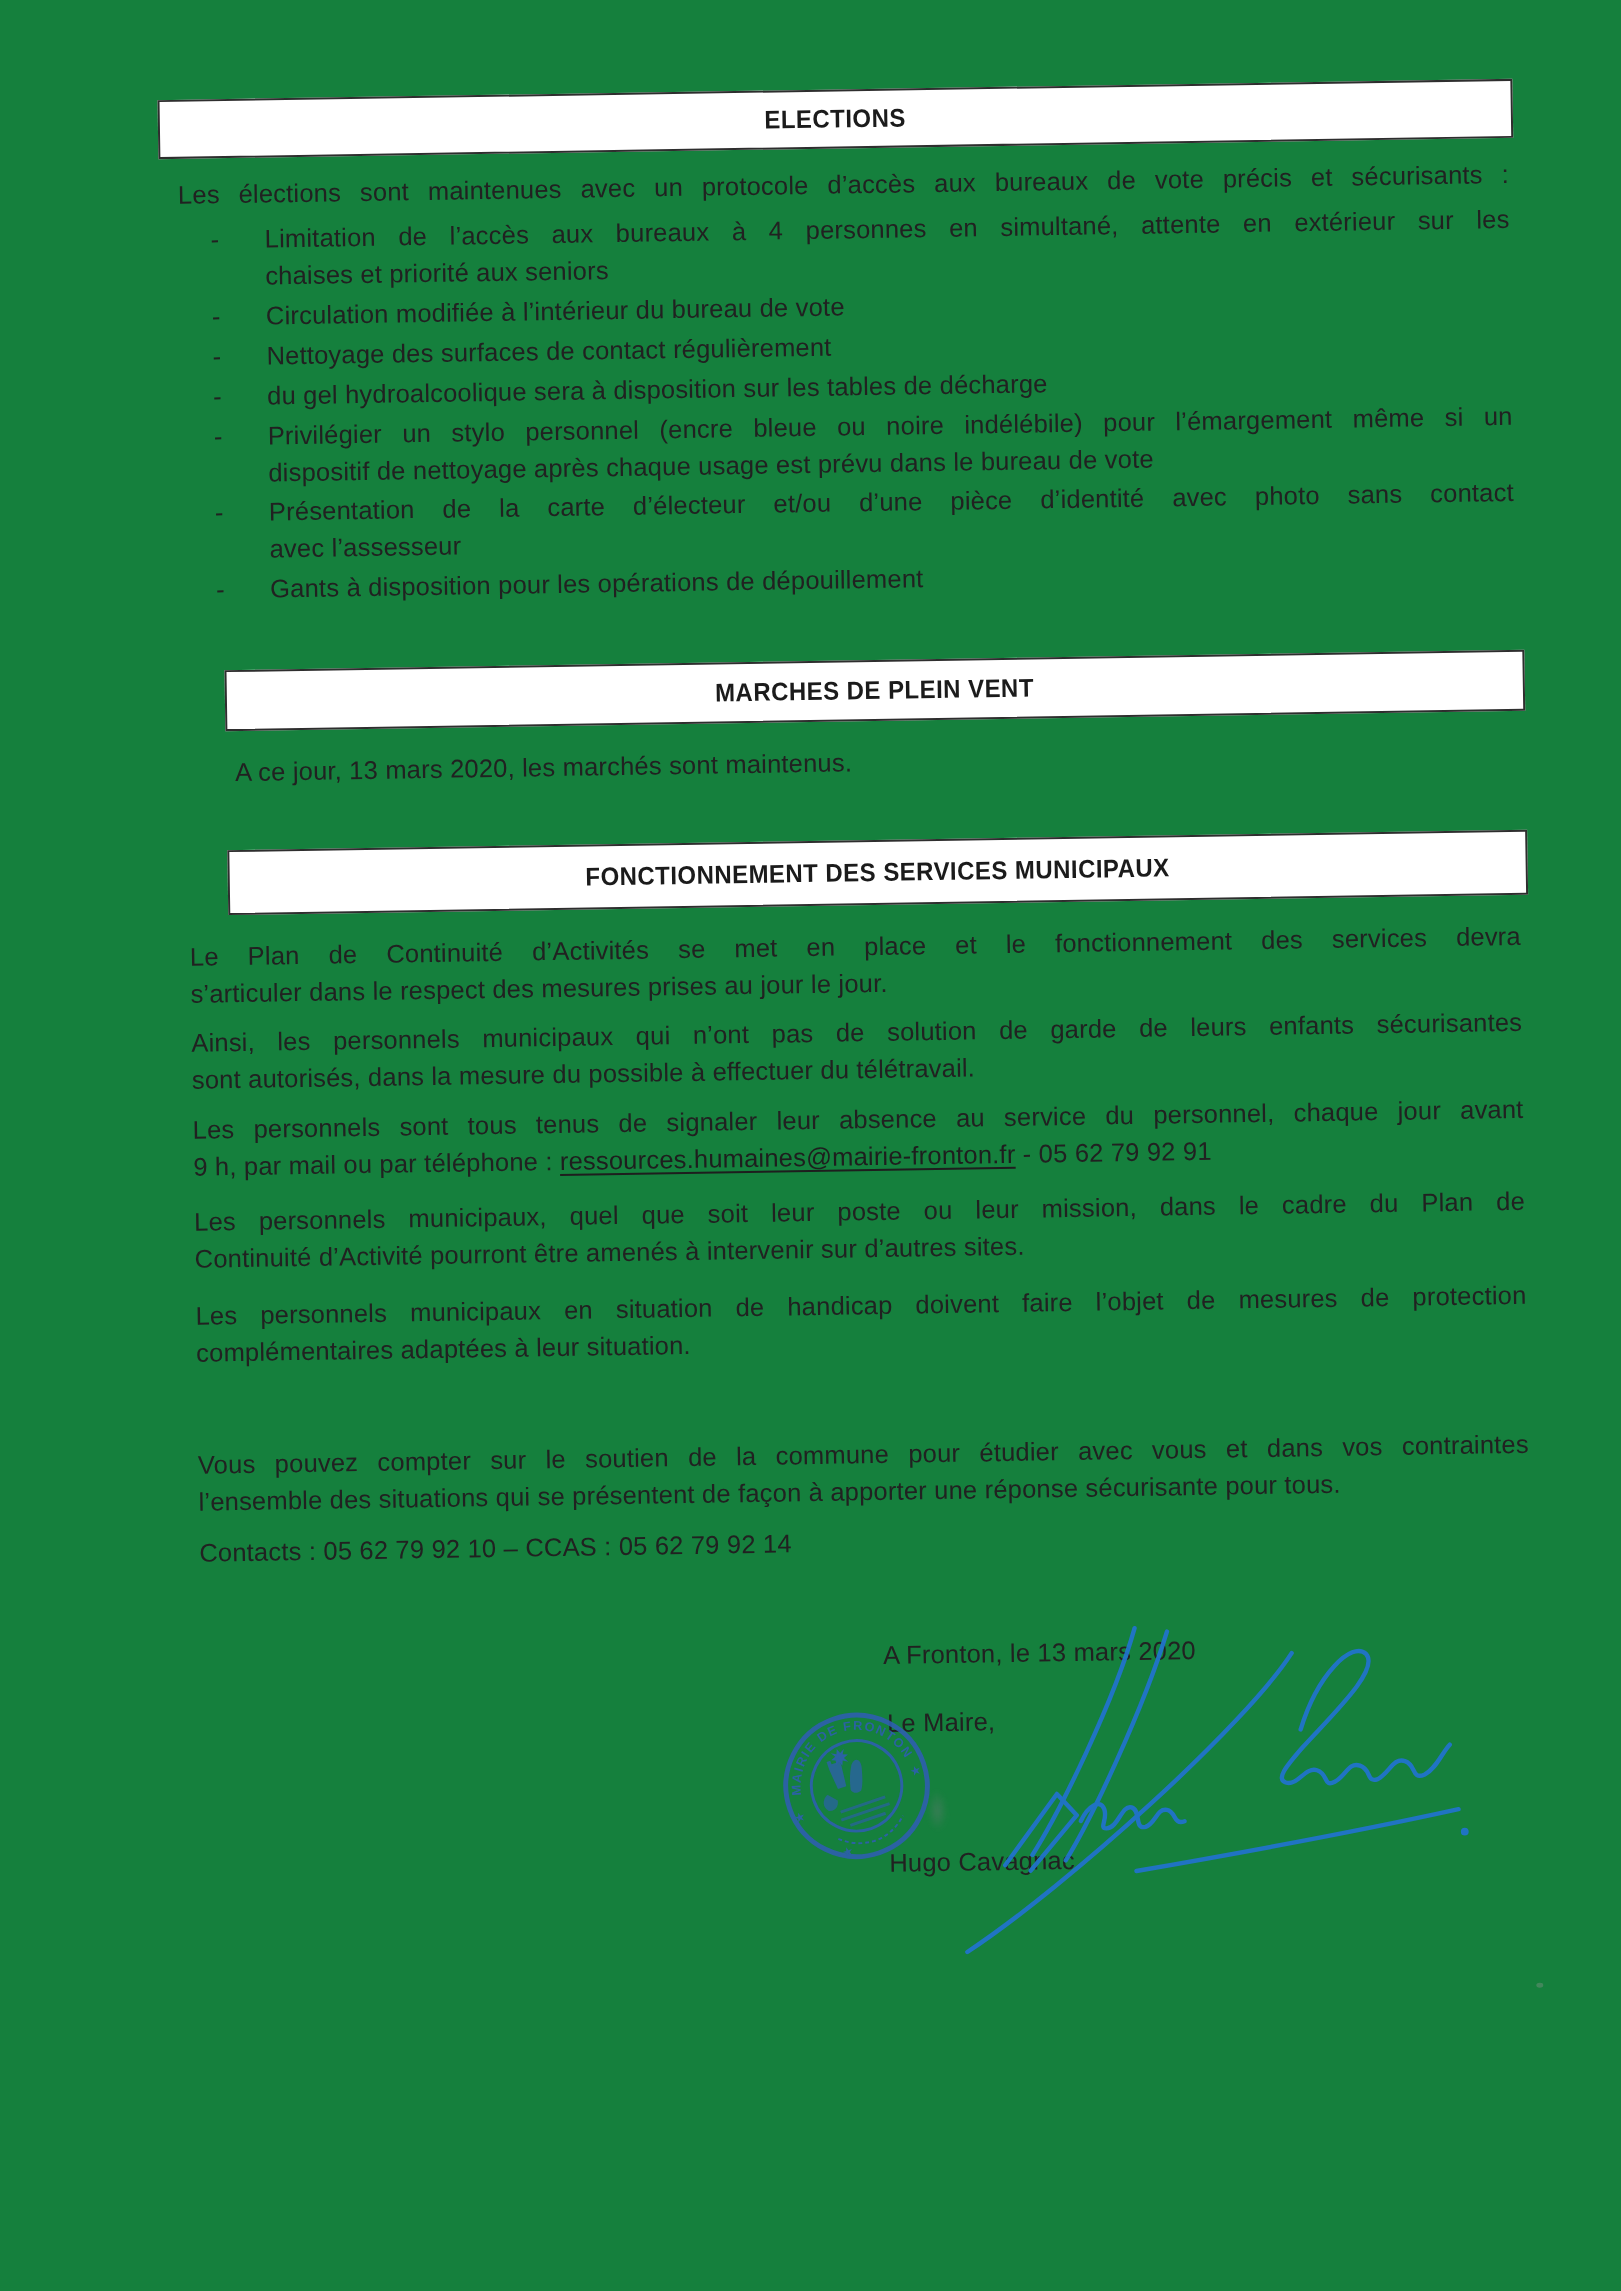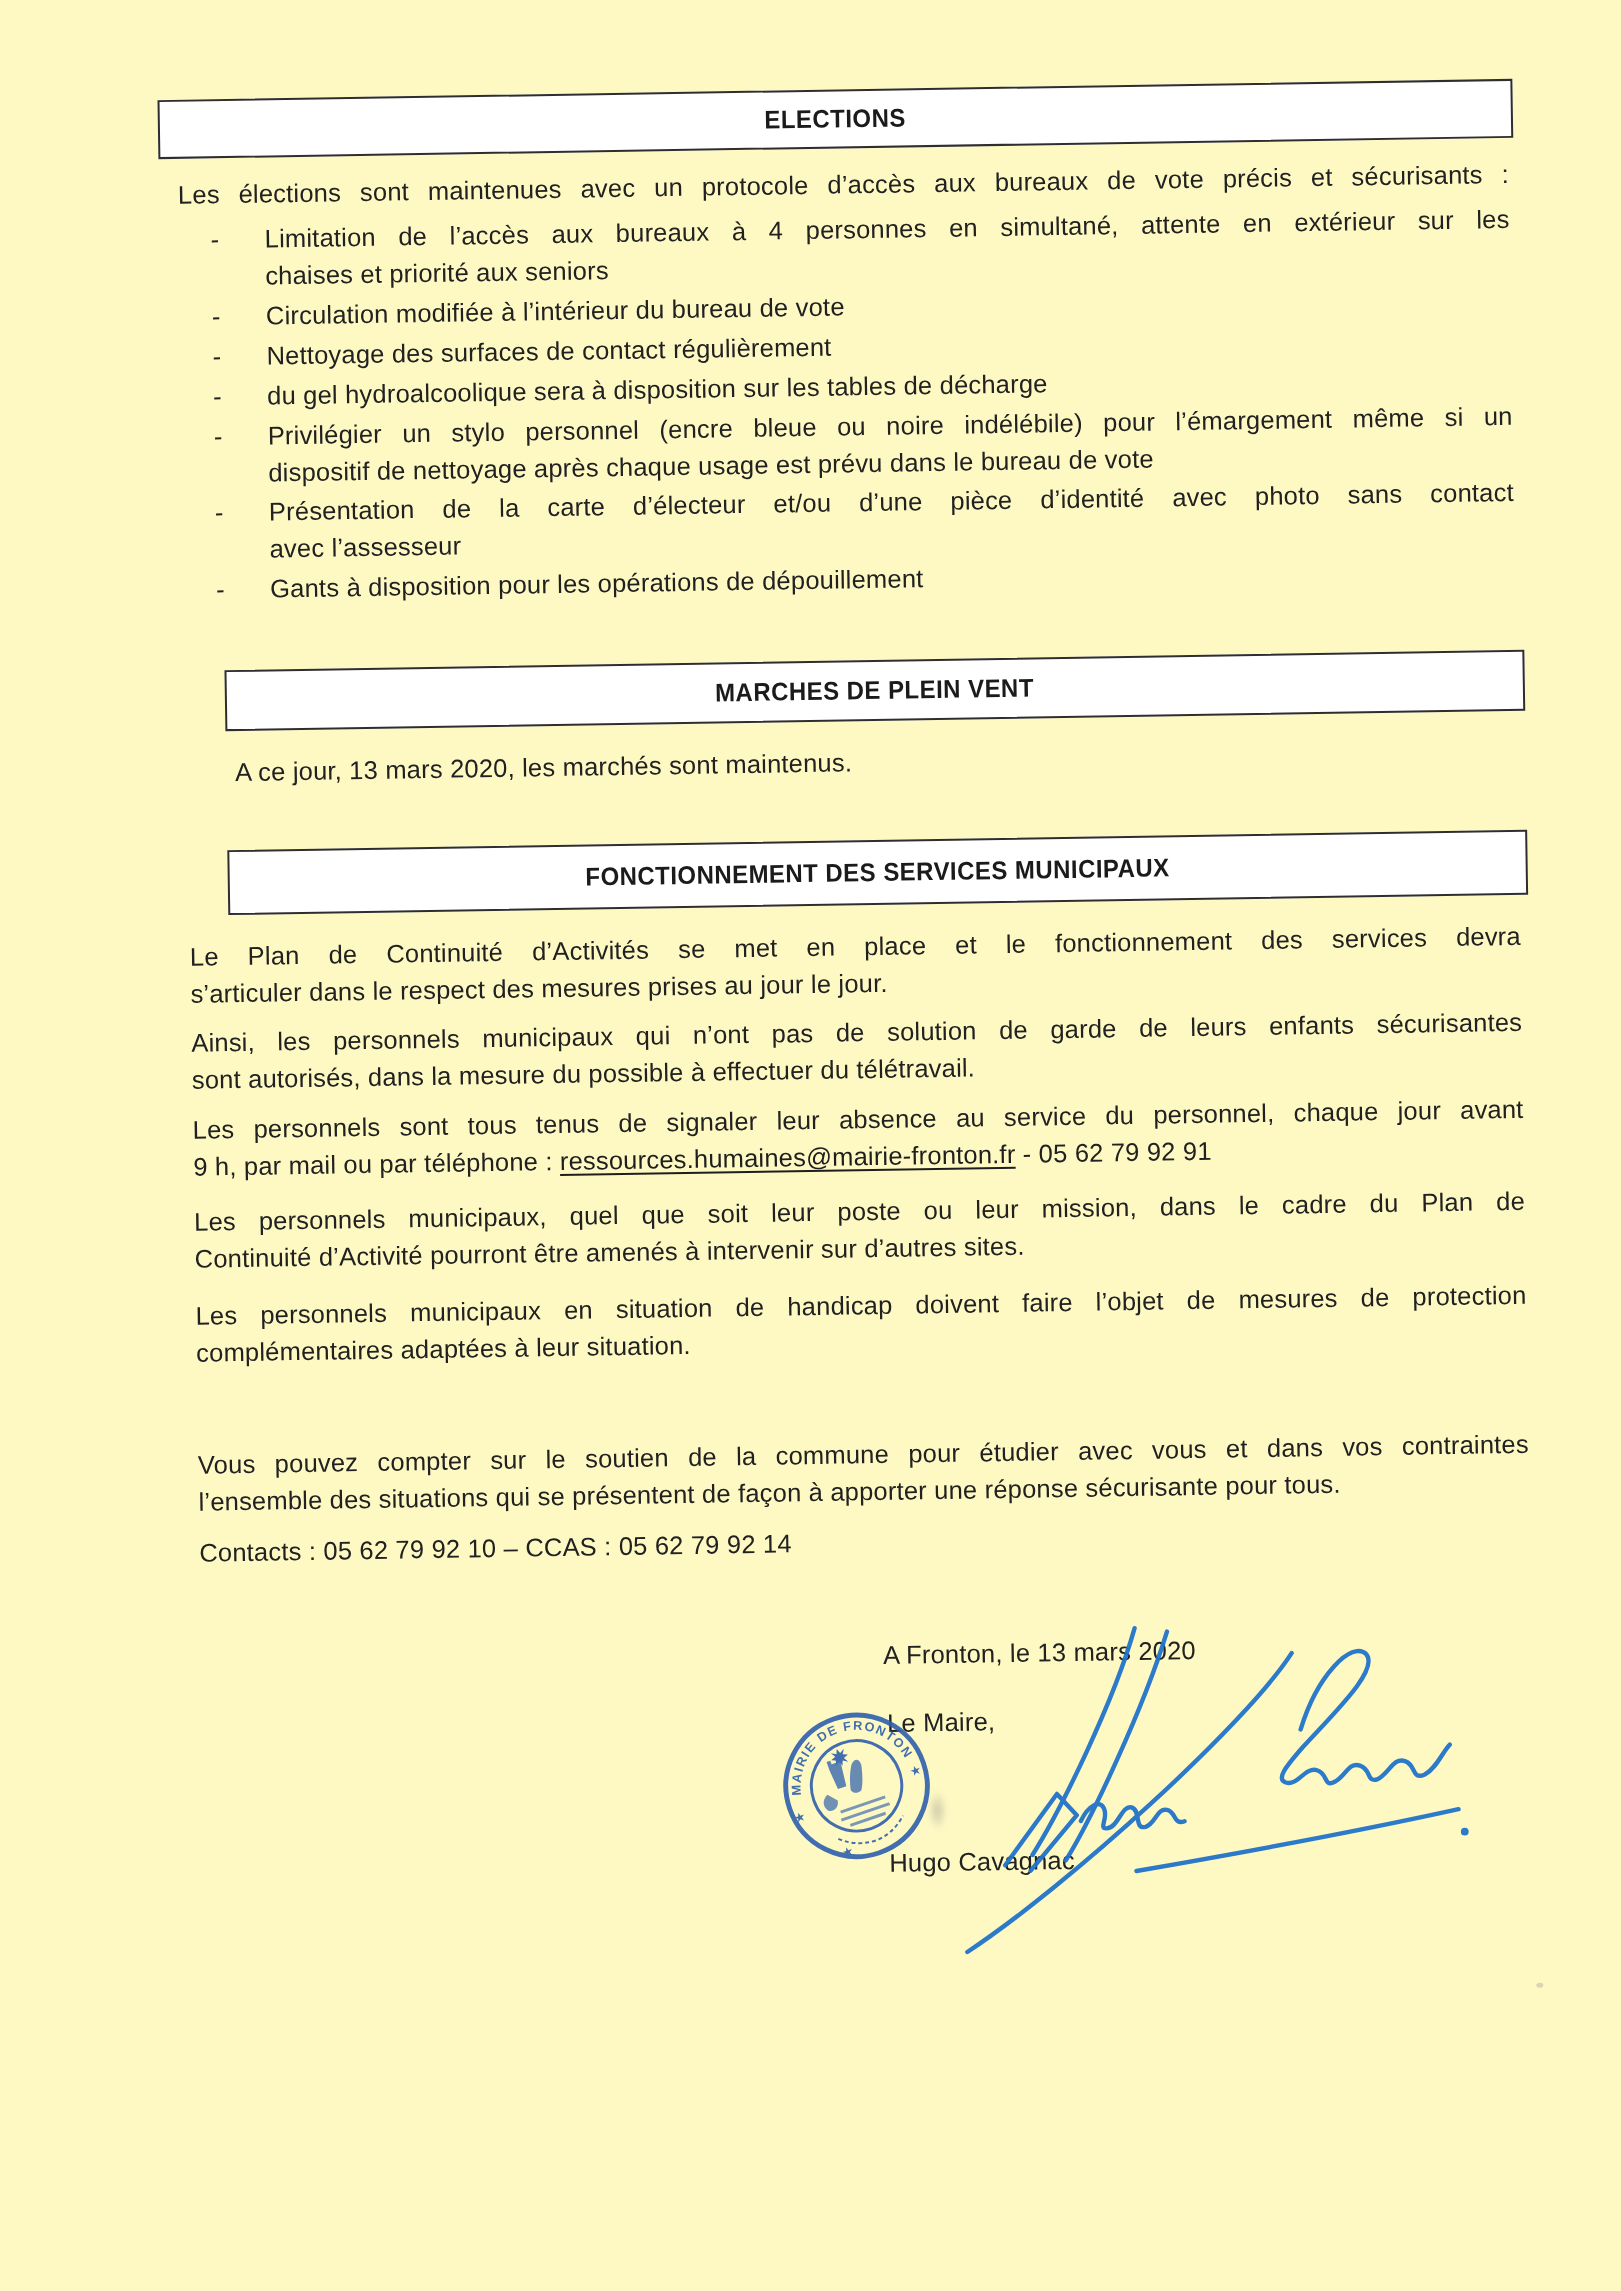--- a/index.html
+++ b/index.html
@@ -1,16 +1,16 @@
 <!DOCTYPE html>
 <html><head>
 <meta charset="utf-8">
 <style>
   html,body{margin:0;padding:0;background:#fff;}
-  .page{position:relative;width:1621px;height:2292px;background:#fef9c3;overflow:hidden;
+  .page{position:relative;width:1621px;height:2292px;background:#15803d;overflow:hidden;
         font-family:"Liberation Sans","DejaVu Sans",sans-serif;color:#212121;}
   .tilt{position:absolute;inset:0;transform:rotate(-0.9deg);transform-origin:811px 1146px;}
   .hbox{position:absolute;border:2px solid #2e2e2e;display:flex;align-items:center;justify-content:center;background:#fff;}
   .hbox .t{font-weight:bold;font-size:25.5px;letter-spacing:0.5px;display:inline-block;transform:scaleX(.94);color:#1b1b1b;}
   .line{font-size:25.5px;line-height:37px;letter-spacing:0.2px;white-space:nowrap;}
   .par{position:absolute;width:1331px;left:193px;}
   .par .jl,.par .ll,.bline{font-size:25.5px;line-height:37px;letter-spacing:0.2px;}
   .jl{text-align:justify;text-align-last:justify;white-space:normal;}
   .ll{text-align:left;}
   .bullets{position:absolute;left:193px;top:212px;width:1331px;}

